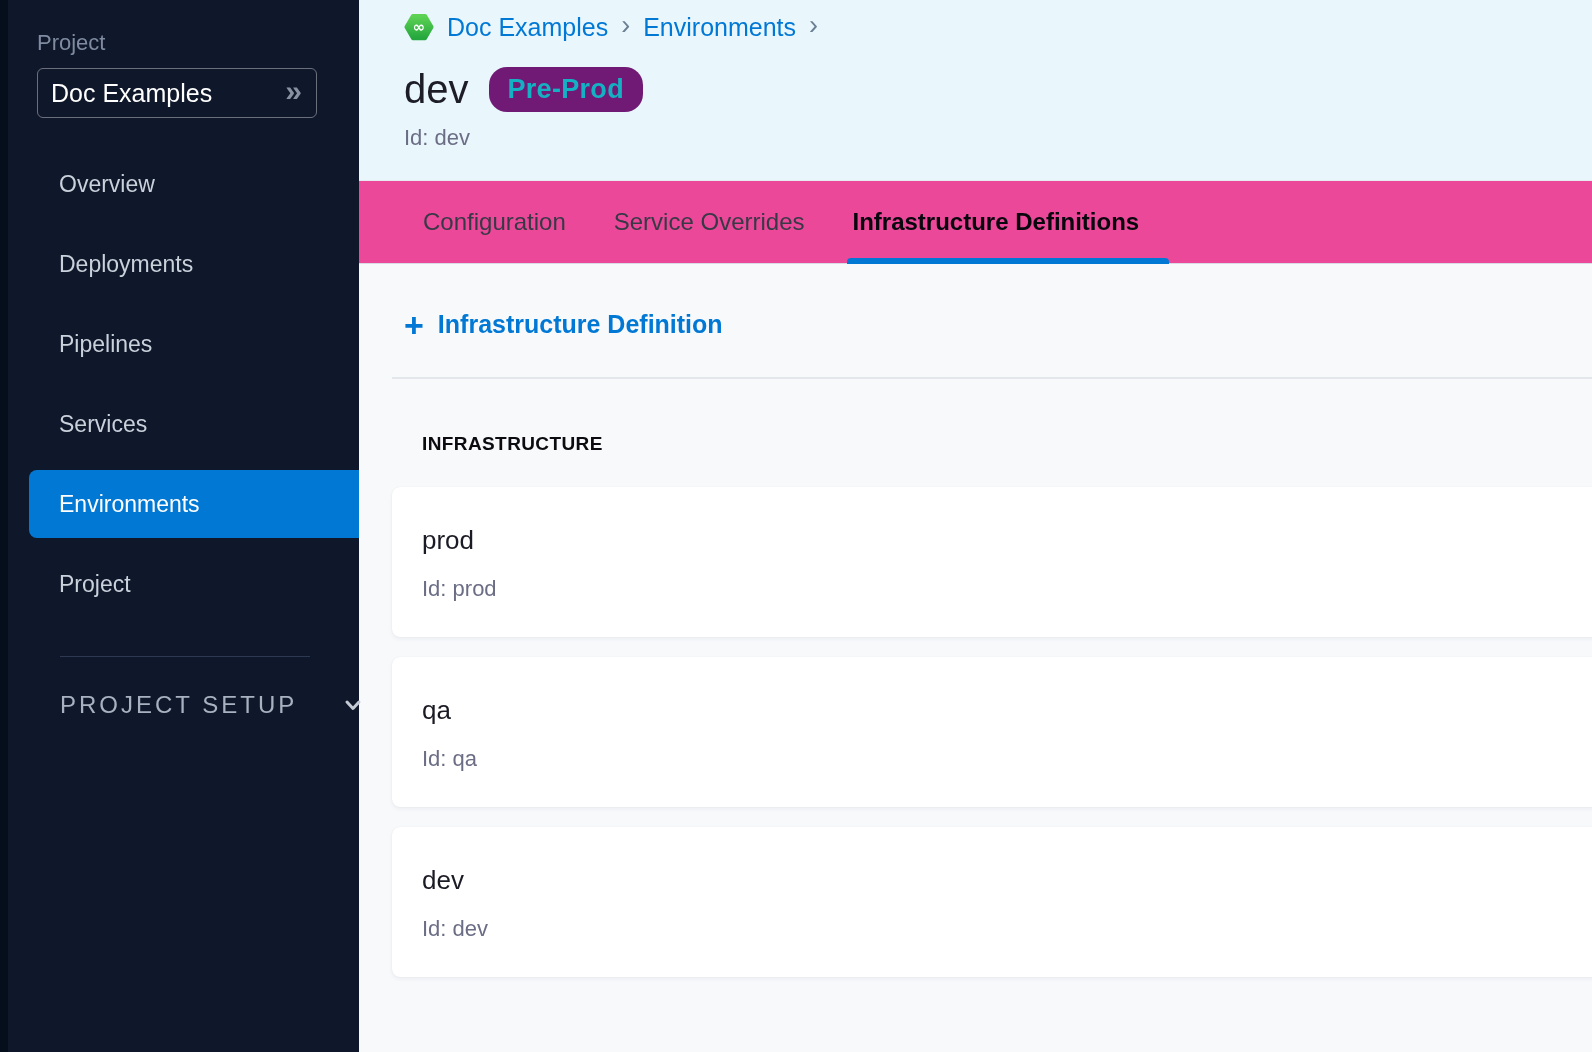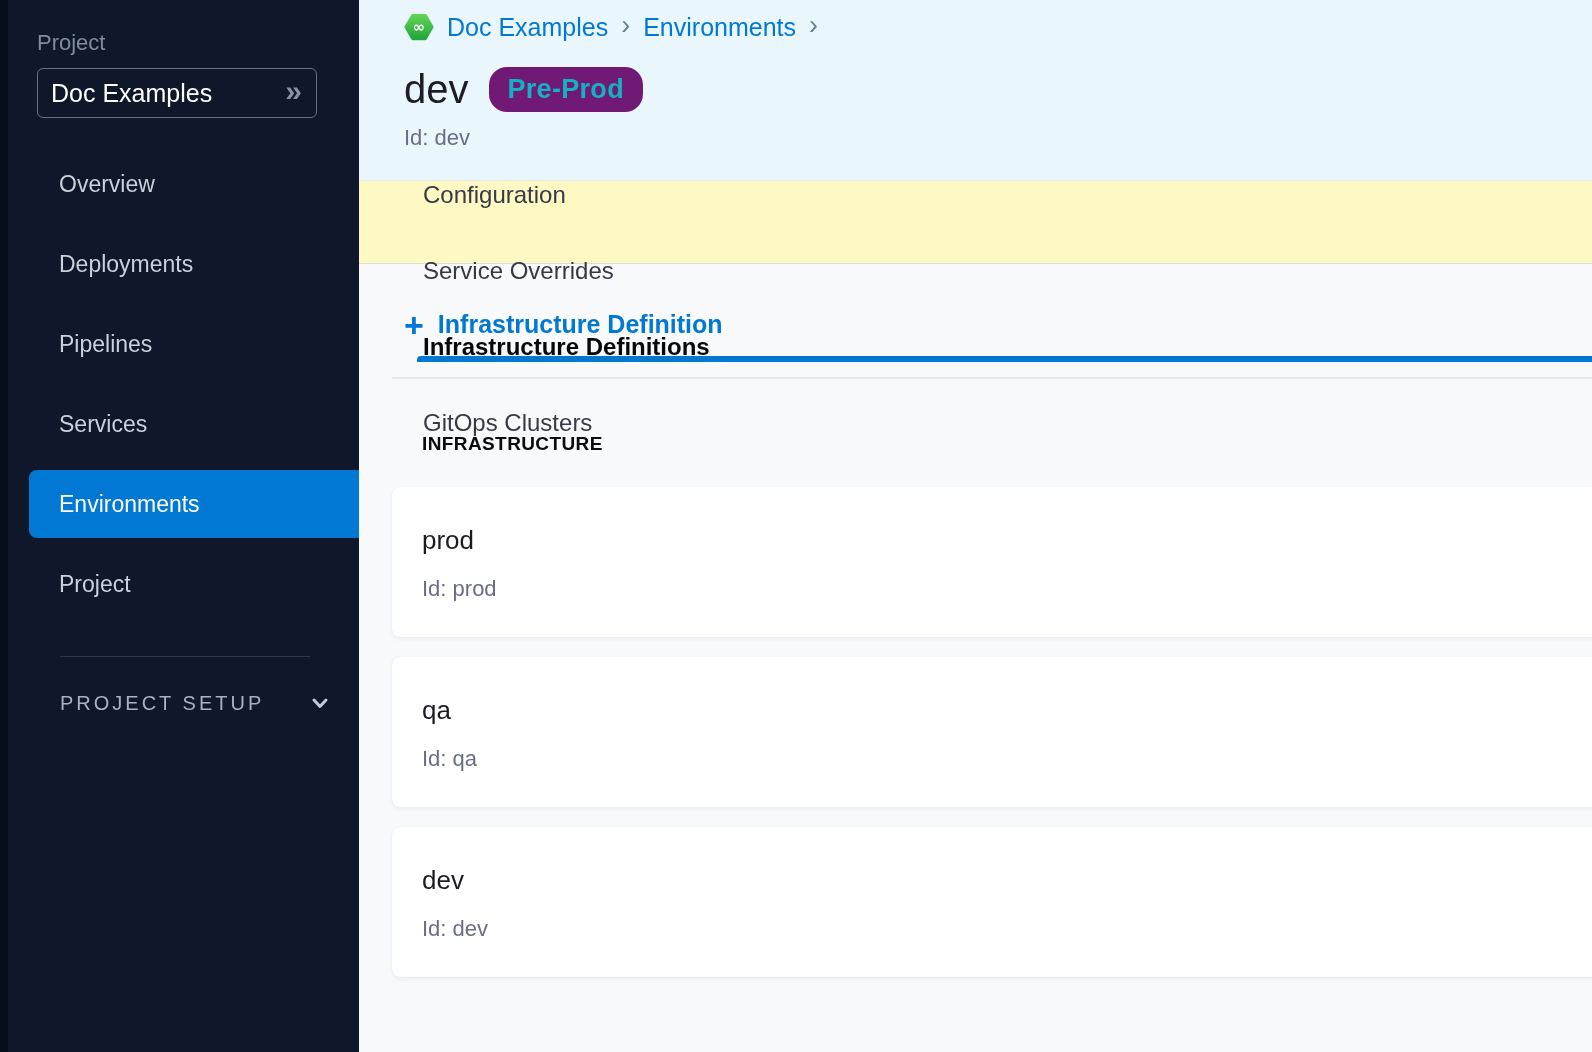--- a/index.html
+++ b/index.html
@@ -70,21 +70,21 @@
     margin: 38px 49px 0 60px;
     border: 0;
     border-top: 1px solid #2c3950;
   }
   .project-setup {
     margin: 34px 0 0 60px;
     display: flex;
     align-items: center;
     gap: 44px;
     color: #a7b1bf;
-    font-size: 20px;
+    font-size: 24px;
     letter-spacing: 3px;
     font-weight: 500;
     cursor: pointer;
     width: max-content;
   }
   .project-setup svg { display: block; }
 
   
   .main {
     flex: 1;
@@ -141,29 +141,28 @@
   }
   .page-id {
     margin-top: 13px;
     color: #6b6d85;
     font-size: 22px;
   }
 
   
   .tabbar {
     height: 84px;
-    background: #fef9c3;
+    background: #ec4899;
     border-top: 1px solid #e4eaef;
     border-bottom: 1px solid #d9dbe5;
     display: flex;
     align-items: stretch;
     padding-left: 64px;
     gap: 48px;
     flex-shrink: 0;
-    flex-direction: column;
   }
   .tab {
     display: flex;
     align-items: center;
     font-size: 24px;
     color: #383946;
     font-weight: 500;
     position: relative;
     cursor: pointer;
     white-space: nowrap;
@@ -309,23 +308,20 @@
   <nav class="tabbar">
     <div class="tab">
       <span>Configuration</span>
     </div>
     <div class="tab">
       <span>Service Overrides</span>
     </div>
     <div class="tab active">
       <span>Infrastructure Definitions</span>
     </div>
-    <div class="tab">
-      <span>GitOps Clusters</span>
-    </div>
   </nav>
 
   <section class="content">
 
     <div class="add-row">
       <span class="plus-icon">+</span>
       <span>Infrastructure Definition</span>
     </div>
 
     <hr class="content-divider">

